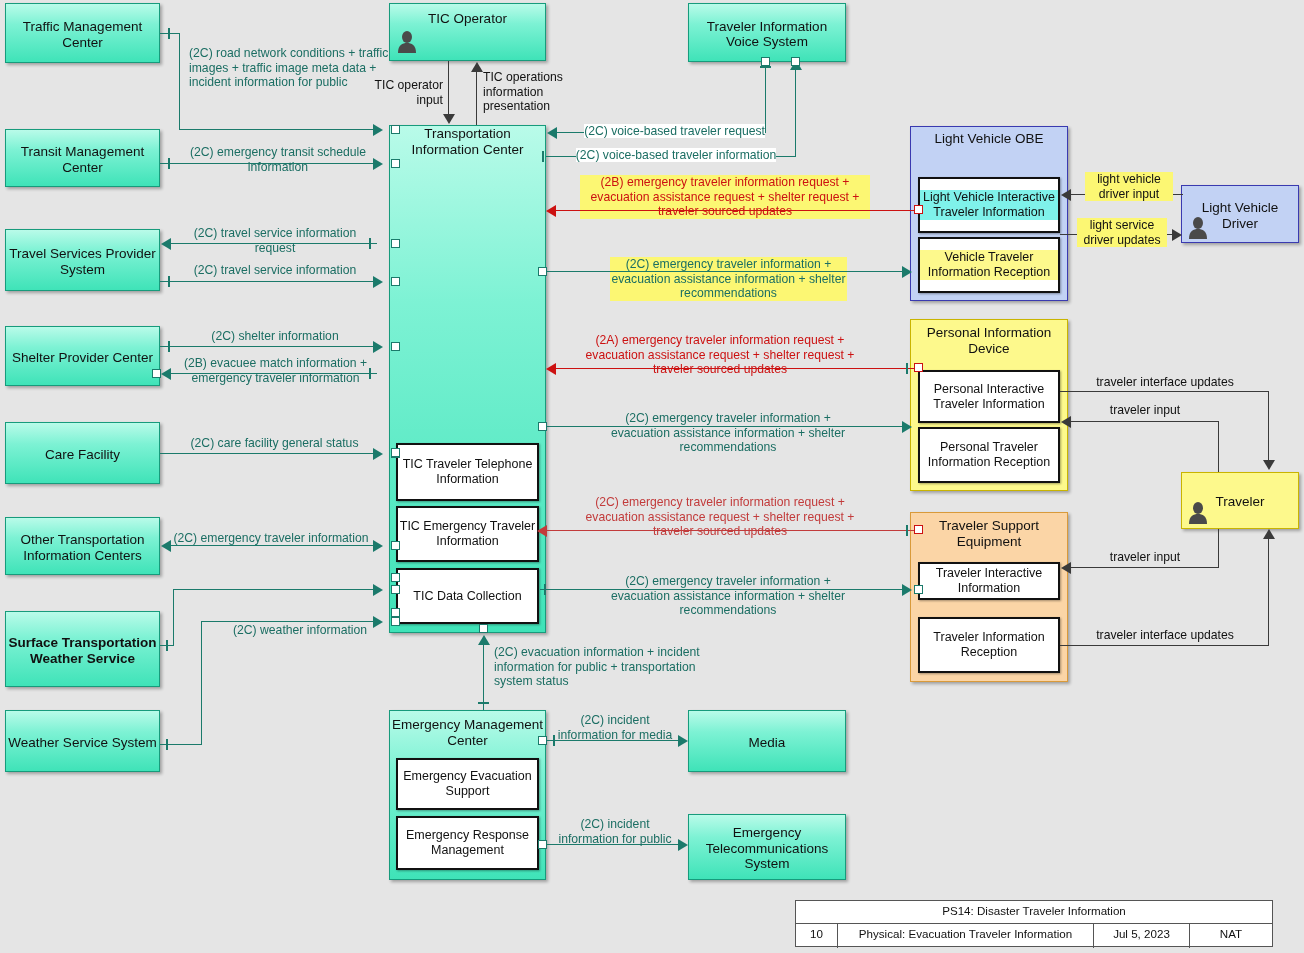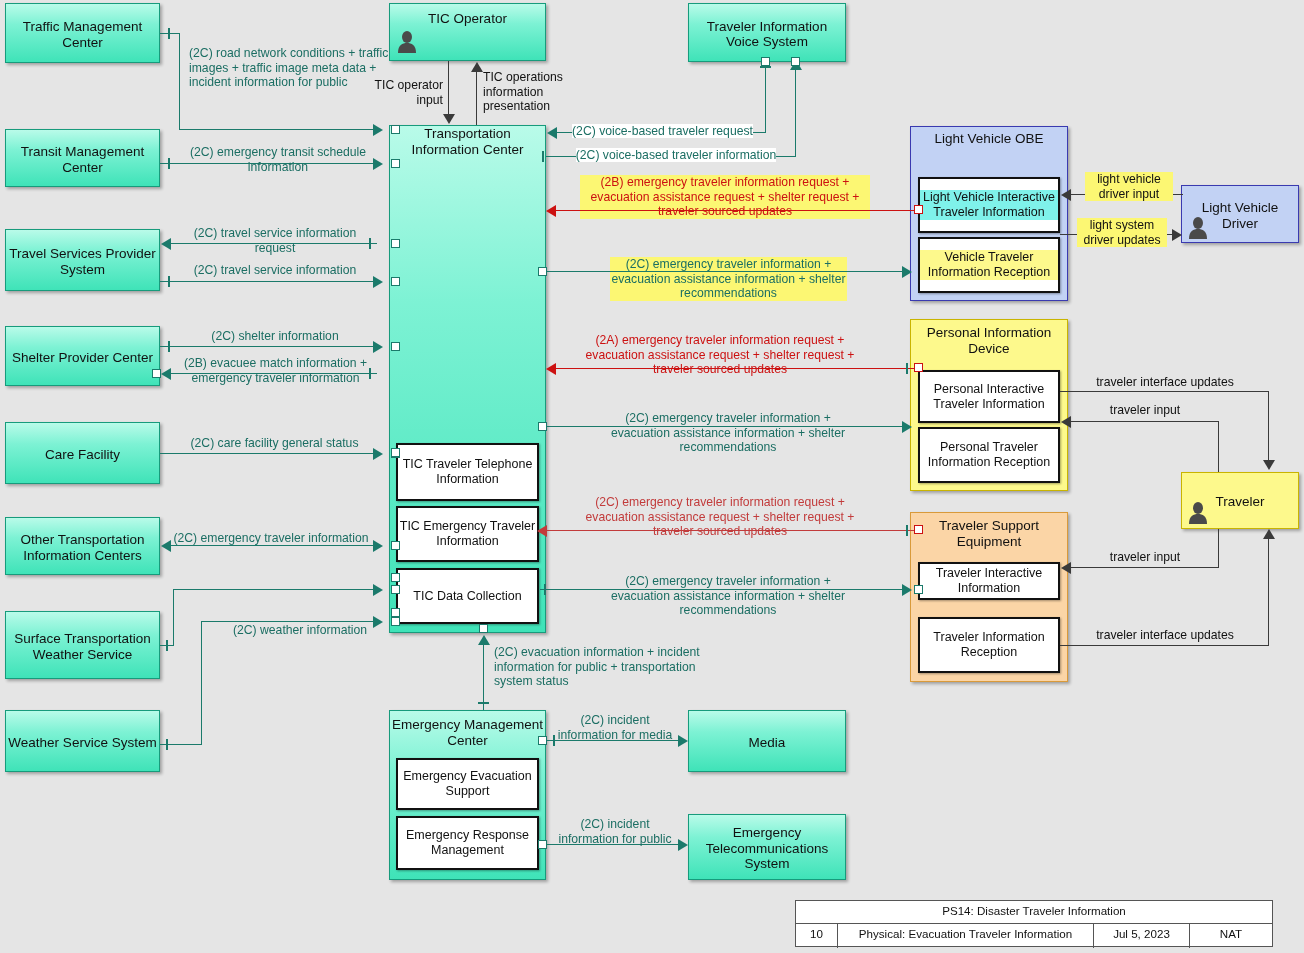--- a/index.html
+++ b/index.html
@@ -103,21 +103,21 @@
   </div>
 
   <div class="node teal vcenter" style="left:5px;top:422px;width:155px;height:62px;">
     <div class="title">Care Facility</div>
   </div>
 
   <div class="node teal vcenter" style="left:5px;top:517px;width:155px;height:58px;">
     <div class="title">Other Transportation Information Centers</div>
   </div>
 
-  <div class="node teal vcenter" style="left:5px;top:611px;width:155px;height:68px;">
+  <div class="node teal vcenter" style="left:5px;top:611px;width:155px;height:76px;font-weight:bold;">
     <div class="title">Surface Transportation Weather Service</div>
   </div>
 
   <div class="node teal vcenter" style="left:5px;top:710px;width:155px;height:62px;">
     <div class="title">Weather Service System</div>
   </div>
 
   <div class="node teal" style="left:389px;top:3px;width:157px;height:58px;">
     <div class="title" style="padding-top:7px;">TIC Operator</div>
     <svg class="person" style="left:6px;top:26px;" viewBox="0 0 22 24">
@@ -299,21 +299,21 @@
   <div class="lbl blk left" style="left:483px;top:70px;width:96px;">
     <span>TIC operations information presentation</span>
   </div>
 
   <div class="ln v" style="left:765px;top:62px;height:64px;"></div>
   <div class="port" style="left:761px;top:57px;"></div>
   <div class="port tee" style="left:760px;top:66px;width:11px;height:1.4px;background:#1b7a6b;"></div>
   <div class="ln h" style="left:556px;top:132px;width:210px;"></div>
   <div class="ln v" style="left:765px;top:120px;height:13px;"></div>
   <div class="ah l" style="left:547px;top:127px;"></div>
-  <div class="lbl" style="left:560px;top:124px;width:205px;">
+  <div class="lbl" style="left:560px;top:124px;width:205px;text-align:right;">
     <span style="background:#fff;">(2C) voice-based traveler request</span>
   </div>
 
   <div class="ln h" style="left:546px;top:156px;width:250px;"></div>
   <div class="ln v" style="left:795px;top:68px;height:89px;"></div>
   <div class="ah u" style="left:790px;top:60px;"></div>
   <div class="port" style="left:791px;top:57px;"></div>
   <div class="port tee" style="left:542px;top:151px;"></div>
   <div class="lbl" style="left:560px;top:148px;width:232px;">
     <span style="background:#fff;">(2C) voice-based traveler information</span>
@@ -330,21 +330,21 @@
   <div class="port" style="left:538px;top:267px;"></div>
 
   <div class="ln h blk" style="left:1083px;top:194px;width:100px;"></div>
   <div class="ln v blk" style="left:1083px;top:194px;height:0px;"></div>
   <div class="ah l blk" style="left:1061px;top:189px;"></div>
   <div class="ln h blk" style="left:1068px;top:194px;width:16px;"></div>
   <div class="lbl blk hlY" style="left:1085px;top:172px;width:88px;">light vehicle driver input</div>
 
   <div class="ln h blk" style="left:1060px;top:234px;width:120px;"></div>
   <div class="ah r blk" style="left:1172px;top:229px;"></div>
-  <div class="lbl blk hlY" style="left:1077px;top:218px;width:90px;">light system driver updates</div>
+  <div class="lbl blk hlY" style="left:1077px;top:218px;width:90px;">light service driver updates</div>
 
   <div class="lbl red" style="left:570px;top:333px;width:300px;">(2A) emergency traveler information request + evacuation assistance request + shelter request + traveler sourced updates</div>
   <div class="ln h red" style="left:556px;top:368px;width:362px;"></div>
   <div class="ah l red" style="left:546px;top:363px;"></div>
   <div class="port red" style="left:914px;top:363px;"></div>
   <div class="port tee teered" style="left:906px;top:363px;"></div>
 
   <div class="lbl" style="left:608px;top:411px;width:240px;">(2C) emergency traveler information + evacuation assistance information + shelter recommendations</div>
   <div class="ln h" style="left:546px;top:426px;width:360px;"></div>
   <div class="ah r" style="left:902px;top:421px;"></div>

